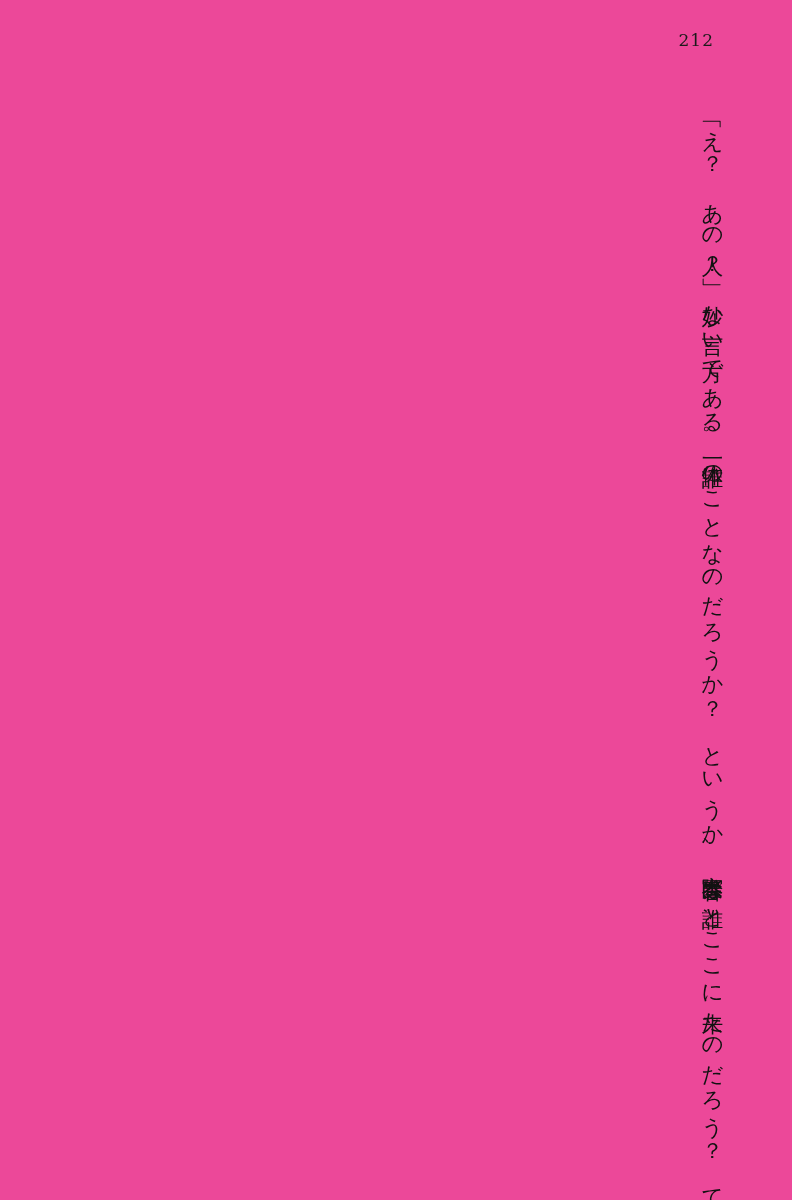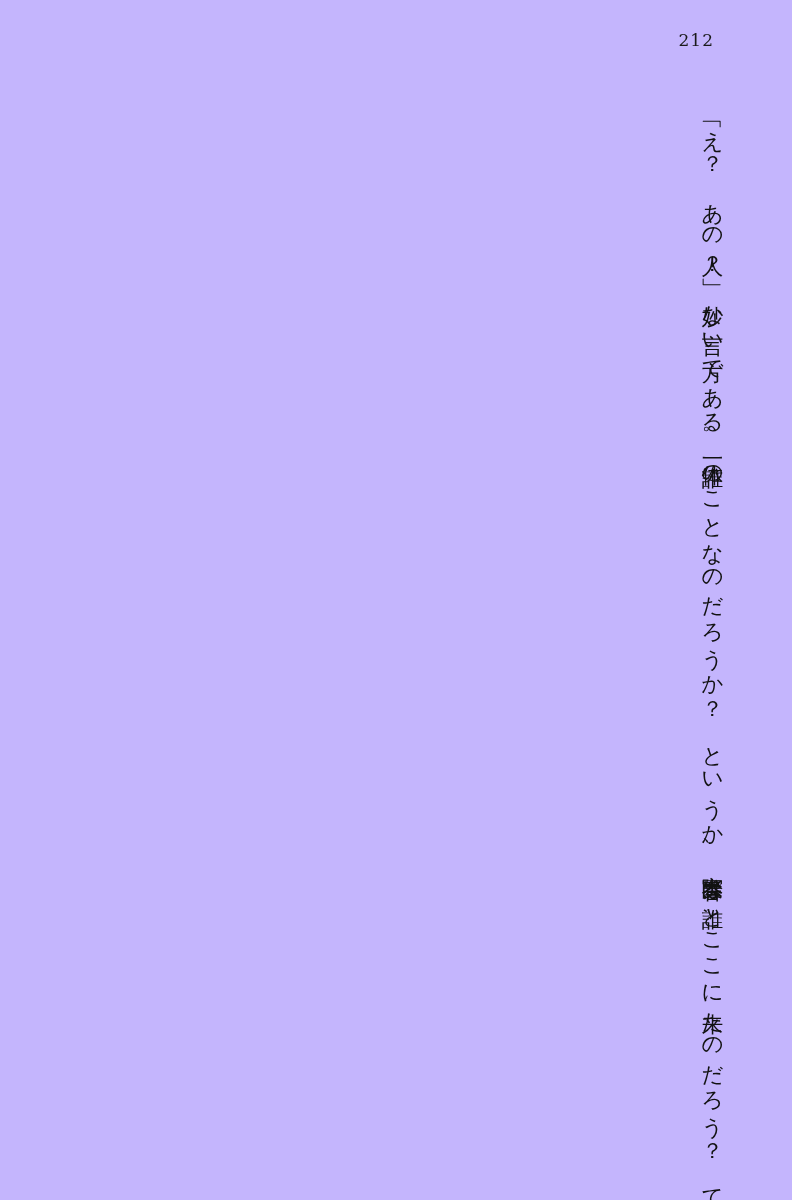--- a/index.html
+++ b/index.html
@@ -8,21 +8,21 @@
     background: #ffffff;
   }
   body {
     font-family: "DejaVu Serif", "Liberation Serif", serif;
     color: #111111;
   }
   .page {
     position: relative;
     width: 792px;
     height: 1200px;
-    background: #c4b5fd;
+    background: #ec4899;
     overflow: hidden;
     box-sizing: border-box;
   }
   .page-number {
     position: absolute;
     top: 30px;
     right: 78px;
     font-size: 17px;
     letter-spacing: 1px;
     color: #1a1a1a;

